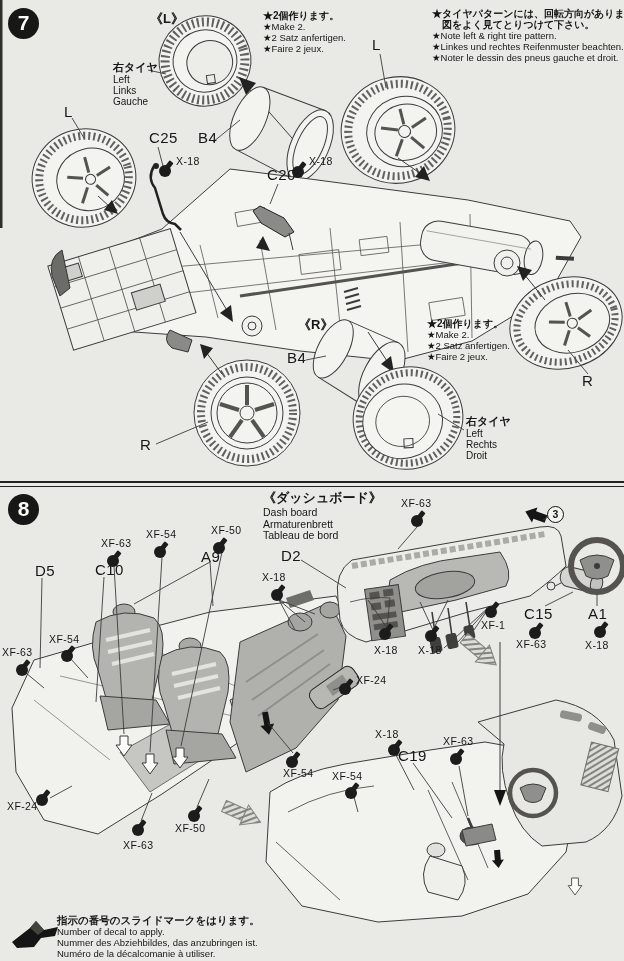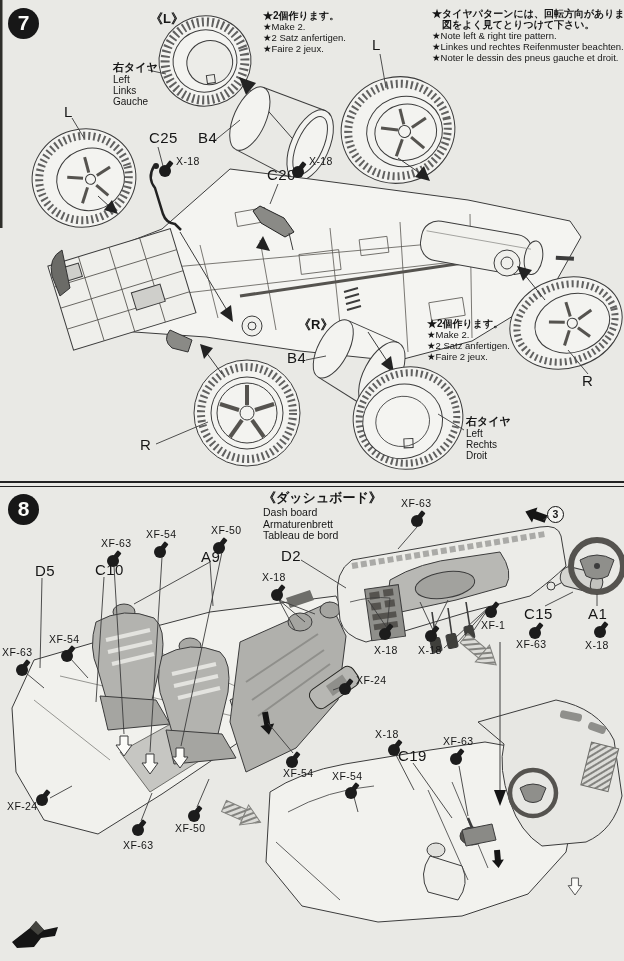--- a/index.html
+++ b/index.html
@@ -452,14 +452,20 @@
 <div class="pcode" style="left:375px;top:728px">X-18</div>
 <span class="pdot" style="left:388px;top:740px"></span>
 <div class="part" style="left:398px;top:747px">C19</div>
 <div class="pcode" style="left:443px;top:735px">XF-63</div>
 <span class="pdot" style="left:450px;top:749px"></span>
 
 <svg width="56" height="36" style="left:8px;top:918px">
   <polygon points="4,24 22,10 28,3 36,12 50,9 47,18 33,20 26,29 9,30" fill="#151515"></polygon>
   <polygon points="22,10 28,3 36,12 30,17" fill="#44443f"></polygon>
 </svg>
+<div class="foot" style="left:57px;top:915px">
+  <div class="jn">指示の番号のスライドマークをはります。</div>
+  <div>Number of decal to apply.</div>
+  <div>Nummer des Abziehbildes, das anzubringen ist.</div>
+  <div>Numéro de la décalcomanie à utiliser.</div>
+</div>
 
 </div>
 
 </body></html>

